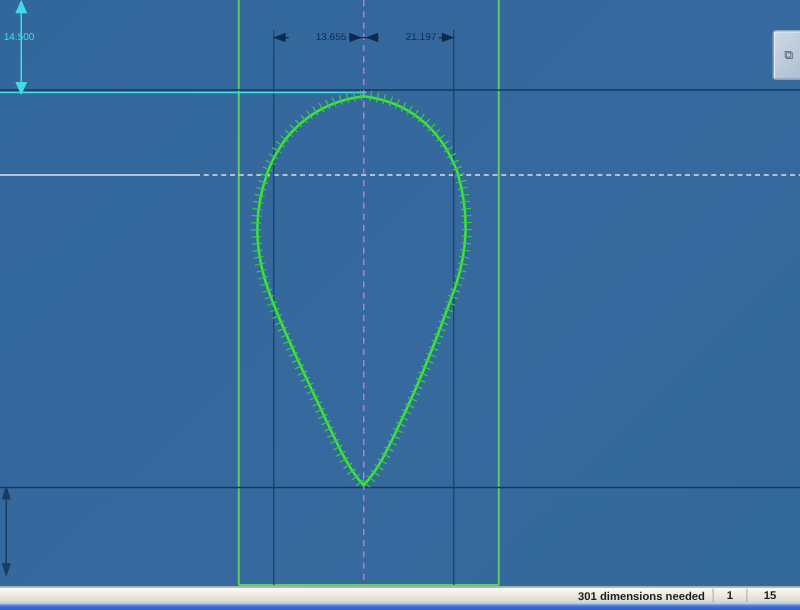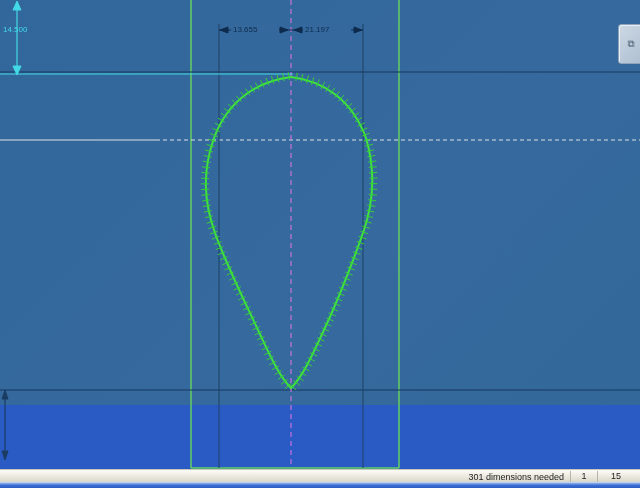--- a/index.html
+++ b/index.html
@@ -2,49 +2,49 @@
 <html><head>
 <meta charset="utf-8">
 <style>
   html,body{margin:0;padding:0;}
   body{
     width:640px;height:488px;position:relative;overflow:hidden;
     background:#2a5bc4;
     font-family:"Liberation Sans", sans-serif;
   }
   .viewport{
-    position:absolute;left:0;top:0;width:640px;height:405px;
+    position:absolute;left:0;top:0;width:640px;height:470px;
     background:linear-gradient(135deg,#32679c 0%,#366a9e 60%,#33689a 100%);
   }
   .viewport svg{position:absolute;left:0;top:0;}
   .dim-label{
     position:absolute;font-size:8px;line-height:9px;letter-spacing:0px;
     white-space:nowrap;pointer-events:auto;
   }
   .dim-label.cyan{color:#43d9e6;}
   .dim-label.dark{
-    color:#0d2b4d;background:#35699e;padding:0 2px;text-align:left;
+    color:#0d2b4d;background:#35699e;padding:0 2px;text-align:right;
   }
   #dim-height-label{left:3px;top:25px;}
   #dim-width-left-label{left:231px;top:25px;width:44px;}
   #dim-width-right-label{left:303px;top:25px;width:44px;}
   .float-button{
     position:absolute;right:-4px;top:24px;width:24px;height:38px;
     background:linear-gradient(135deg,#cdd8e4,#aebfd2);
     border:1px solid #8fa3ba;border-radius:3px;
     box-shadow:inset 1px 1px 0 #e8eef5;
     color:#4a5d72;font-size:10px;display:flex;align-items:center;justify-content:center;
     cursor:pointer;
   }
   .statusbar{
     position:absolute;left:0;bottom:5px;width:640px;height:13px;
     background:linear-gradient(#fcfcf7,#e9e7dd 55%,#d5d2c5);
     border-top:1px solid #c8c5b8;
     display:flex;align-items:center;justify-content:flex-end;
-    font-size:9px;color:#1d1d1d;
+    font-size:9px;color:#1d1d1d;font-weight:bold;
   }
   .statusbar .msg{margin-right:6px;}
   .statusbar .cell{
     min-width:26px;text-align:center;border-left:1px solid #b8b5a8;
     height:11px;line-height:11px;
   }
   .statusbar .cell.last{margin-right:6px;min-width:36px;}
   .taskbar{
     position:absolute;left:0;bottom:0;width:640px;height:5px;
     background:linear-gradient(#8fb3ec,#3f6fd2 45%,#2a5bc4);

